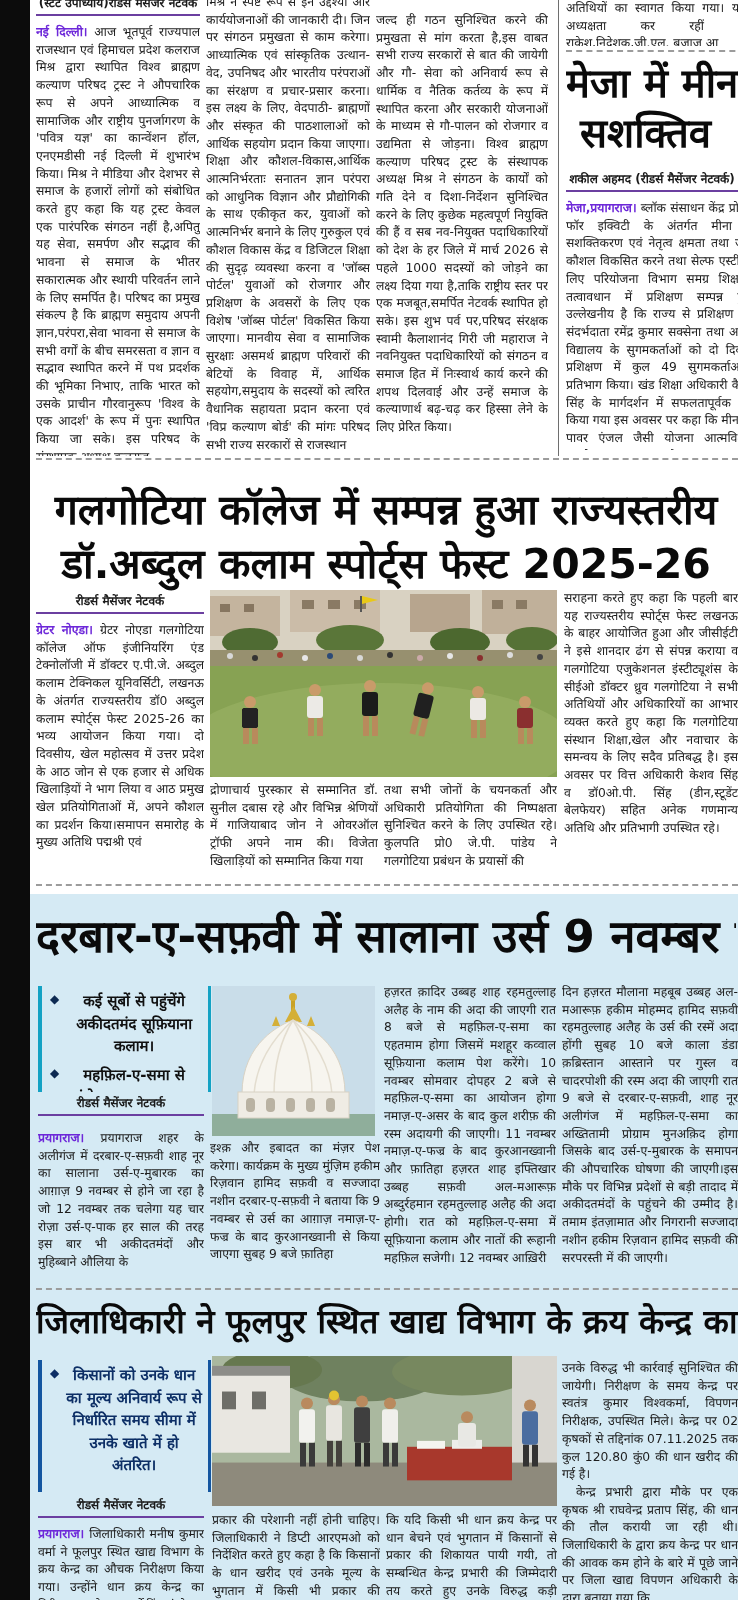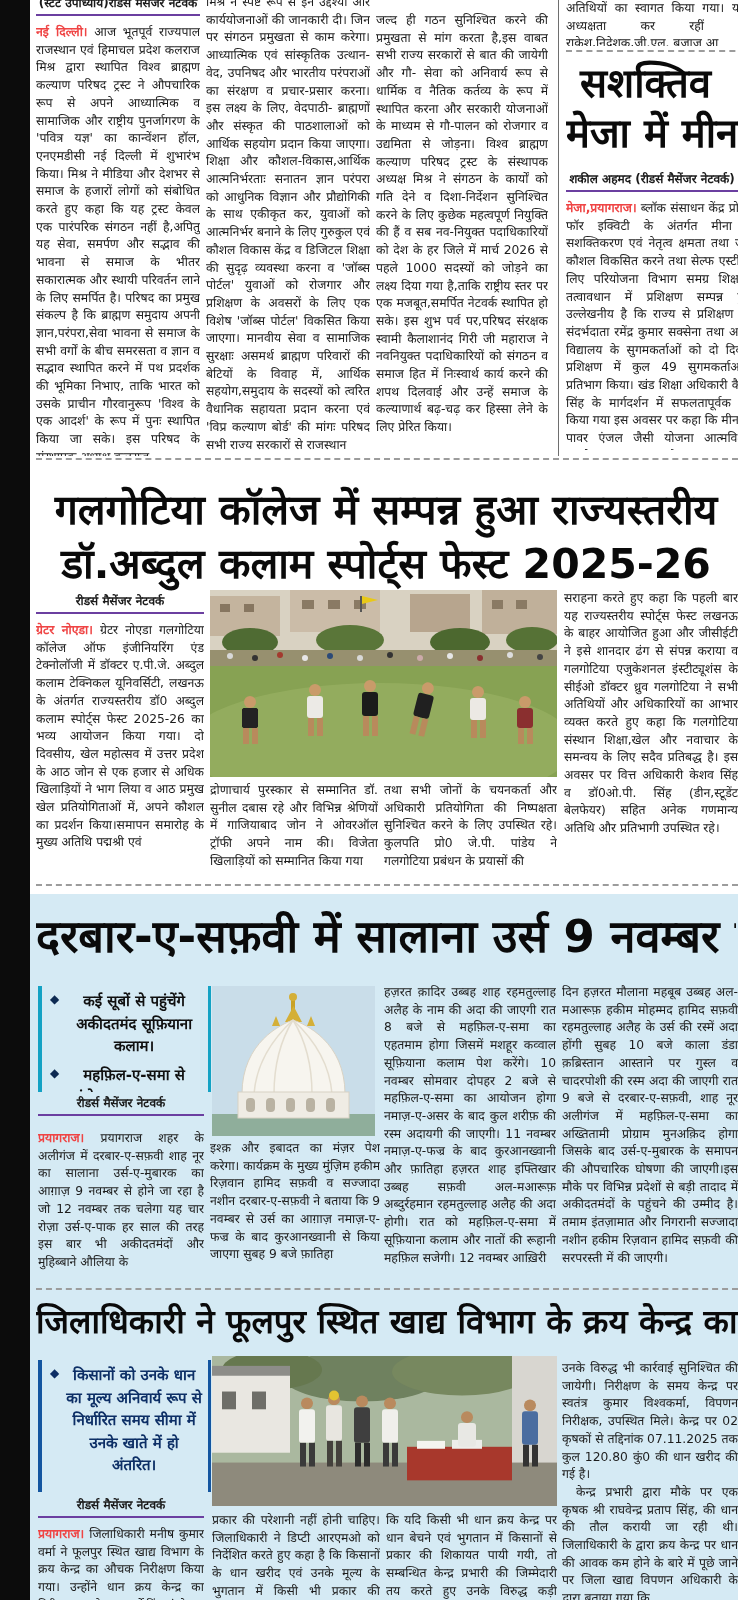--- a/index.html
+++ b/index.html
@@ -1,21 +1,21 @@
 <!DOCTYPE html>
 <html><head>
 <meta charset="utf-8">
 <style>
   html,body{margin:0;padding:0;background:#222;}
   .page{position:relative;width:738px;height:1600px;background:#ffffff;overflow:hidden;
         font-family:"DejaVu Sans","Liberation Sans",sans-serif;color:#141414;}
   .abs{position:absolute;}
   .edge{background:#0c0c0c;}
   .body-text{font-size:12.3px;line-height:1.44;text-align:justify;color:#1c1c1c;overflow:hidden;}
-  .body-text b{color:#ef4444;}
+  .body-text b{color:#6d28d9;}
   .byline{font-weight:bold;font-size:12px;text-align:center;color:#1a1a1a;
           border-bottom:2px solid #6b3fa0;padding-bottom:3px;overflow:hidden;white-space:nowrap;}
   .dashed{border-top:2px dashed #9c9c9c;height:0;}
   .vrule{background:#6e6e6e;}
   .headline{font-weight:bold;color:#0a0a0a;text-align:center;overflow:hidden;}
   .headline .hl-line{white-space:nowrap;}
   .bullet-box{overflow:hidden;}
   .bullet-row{display:flex;gap:7px;align-items:flex-start;margin-bottom:6px;}
   .diamond{font-size:12px;line-height:1.5;flex:0 0 auto;}
   .bullet-text{font-weight:bold;font-size:15px;line-height:1.5;text-align:center;}
@@ -44,22 +44,22 @@
   </div>
   <div class="abs body-text" style="left:206px;top:-6px;width:164px;height:462px;">मिश्र ने स्पष्ट रूप से इन उद्देश्यों और कार्ययोजनाओं की जानकारी दी। जिन पर संगठन प्रमुखता से काम करेगा। आध्यात्मिक एवं सांस्कृतिक उत्थान- वेद, उपनिषद और भारतीय परंपराओं का संरक्षण व प्रचार-प्रसार करना। इस लक्ष्य के लिए, वेदपाठी- ब्राह्मणों और संस्कृत की पाठशालाओं को आर्थिक सहयोग प्रदान किया जाएगा। शिक्षा और कौशल-विकास,आर्थिक आत्मनिर्भरताः सनातन ज्ञान परंपरा को आधुनिक विज्ञान और प्रौद्योगिकी के साथ एकीकृत कर, युवाओं को आत्मनिर्भर बनाने के लिए गुरुकुल एवं कौशल विकास केंद्र व डिजिटल शिक्षा की सुदृढ़ व्यवस्था करना व 'जॉब्स पोर्टल' युवाओं को रोजगार और प्रशिक्षण के अवसरों के लिए एक विशेष 'जॉब्स पोर्टल' विकसित किया जाएगा। मानवीय सेवा व सामाजिक सुरक्षाः असमर्थ ब्राह्मण परिवारों की बेटियों के विवाह में, आर्थिक सहयोग,समुदाय के सदस्यों को त्वरित वैधानिक सहायता प्रदान करना एवं 'विप्र कल्याण बोर्ड' की मांगः परिषद सभी राज्य सरकारों से राजस्थान</div>
   <div class="abs body-text" style="left:376px;top:12px;width:172px;height:444px;">जल्द ही गठन सुनिश्चित करने की प्रमुखता से मांग करता है,इस वाबत सभी राज्य सरकारों से बात की जायेगी और गौ- सेवा को अनिवार्य रूप से धार्मिक व नैतिक कर्तव्य के रूप में स्थापित करना और सरकारी योजनाओं के माध्यम से गौ-पालन को रोजगार व उद्यमिता से जोड़ना। विश्व ब्राह्मण कल्याण परिषद ट्रस्ट के संस्थापक अध्यक्ष मिश्र ने संगठन के कार्यों को गति देने व दिशा-निर्देशन सुनिश्चित करने के लिए कुछेक महत्वपूर्ण नियुक्ति की हैं व सब नव-नियुक्त पदाधिकारियों को देश के हर जिले में मार्च 2026 से पहले 1000 सदस्यों को जोड़ने का लक्ष्य दिया गया है,ताकि राष्ट्रीय स्तर पर एक मजबूत,समर्पित नेटवर्क स्थापित हो सके। इस शुभ पर्व पर,परिषद संरक्षक स्वामी कैलाशानंद गिरी जी महाराज ने नवनियुक्त पदाधिकारियों को संगठन व समाज हित में निःस्वार्थ कार्य करने की शपथ दिलवाई और उन्हें समाज के कल्याणार्थ बढ़-चढ़ कर हिस्सा लेने के लिए प्रेरित किया।</div>
 
   <div class="abs vrule" style="left:558px;top:0;width:1px;height:456px;"></div>
 
   <div class="abs" style="left:566px;top:0;width:172px;height:456px;overflow:hidden;">
     <div class="body-text" style="width:200px;height:46px;">अतिथियों का स्वागत किया गया। यह की अध्यक्षता कर रहीं डॉक्टर राकेश,निदेशक,जी.एल. बजाज आ</div>
     <div class="dashed" style="width:200px;margin:4px 0 6px;"></div>
     <div class="headline">
+      <div class="hl-line" style="font-size:40px;line-height:1.25;text-align:left;">मेजा में मीना</div>
       <div class="hl-line" style="font-size:40px;line-height:1.25;text-align:left;padding-left:14px;">सशक्तिव</div>
-      <div class="hl-line" style="font-size:40px;line-height:1.25;text-align:left;">मेजा में मीना</div>
     </div>
     <div class="byline" style="width:172px;margin-top:12px;">शकील अहमद (रीडर्स मैसेंजर नेटवर्क)</div>
     <div class="body-text" style="width:195px;height:250px;margin-top:8px;">
       <b>मेजा,प्रयागराज।</b>
       <span>ब्लॉक संसाधन केंद्र प्रोजेक्ट फॉर इक्विटी के अंतर्गत मीना मंच सशक्तिकरण एवं नेतृत्व क्षमता तथा जीवन कौशल विकसित करने तथा सेल्फ एस्टीम के लिए परियोजना विभाग समग्र शिक्षा के तत्वावधान में प्रशिक्षण सम्पन्न हुआ। उल्लेखनीय है कि राज्य से प्रशिक्षण प्राप्त संदर्भदाता रमेंद्र कुमार सक्सेना तथा अन्य ने विद्यालय के सुगमकर्ताओं को दो दिवसीय प्रशिक्षण में कुल 49 सुगमकर्ताओं ने प्रतिभाग किया। खंड शिक्षा अधिकारी कैलाश सिंह के मार्गदर्शन में सफलतापूर्वक संपन्न किया गया इस अवसर पर कहा कि मीना मंच पावर एंजल जैसी योजना आत्मविश्वास बढ़ाने का सरल माध्यम है</span>
     </div>
   </div>
 
   <div class="abs dashed" style="left:36px;top:458px;width:702px;"></div>
 

